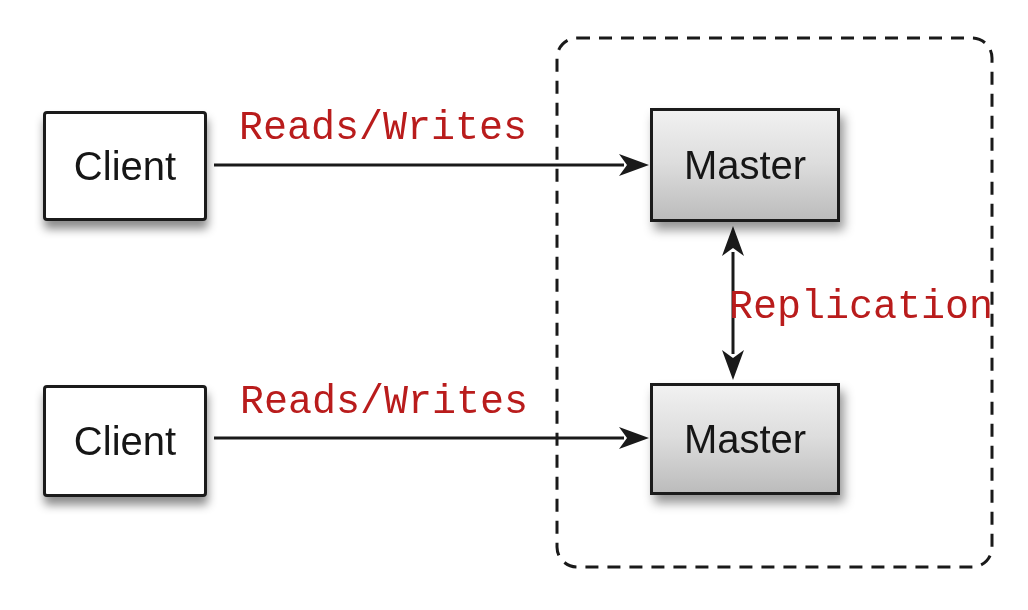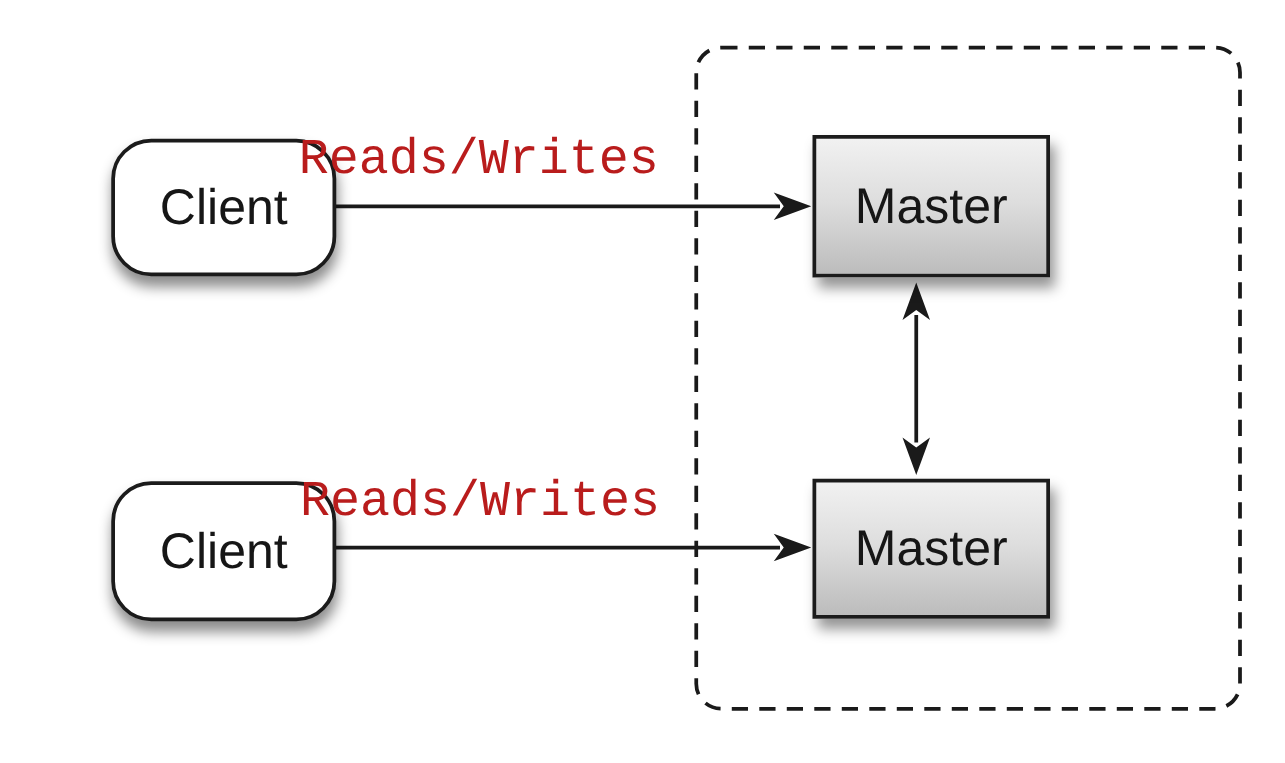--- a/index.html
+++ b/index.html
@@ -30,26 +30,25 @@
     align-items: center;
     justify-content: center;
     box-sizing: border-box;
     border: 3px solid #1b1b1b;
     font-size: 40px;
     line-height: 1;
     z-index: 2;
     color: #161616;
   }
   .client {
-    width: 180px;
+    width: 164px;
     height: 110px;
-    border-radius: 32px;
+    border-radius: 4px;
     background: #ffffff;
     box-shadow: 1px 8px 10px rgba(0, 0, 0, 0.45);
-    margin-left: 46px;
   }
   .client-top { left: 43px; top: 111px; }
   .client-bottom { left: 43px; top: 385px; height: 112px; }
   .master {
     width: 190px;
     background: linear-gradient(180deg, #f1f1f1 0%, #dddddd 48%, #bcbcbc 100%);
     box-shadow: 4px 8px 10px rgba(0, 0, 0, 0.42);
   }
   .master-top { left: 650px; top: 108px; height: 114px; }
   .master-bottom { left: 650px; top: 383px; height: 112px; }
@@ -107,14 +106,15 @@
   </div>
 
   <div class="node master master-bottom">
     <span>Master</span>
   </div>
 
   <div class="edge-label label-rw-top">Reads/Writes</div>
 
   <div class="edge-label label-rw-bottom">Reads/Writes</div>
 
+  <div class="edge-label label-replication">Replication</div>
 
 </div>
 
 </body></html>

